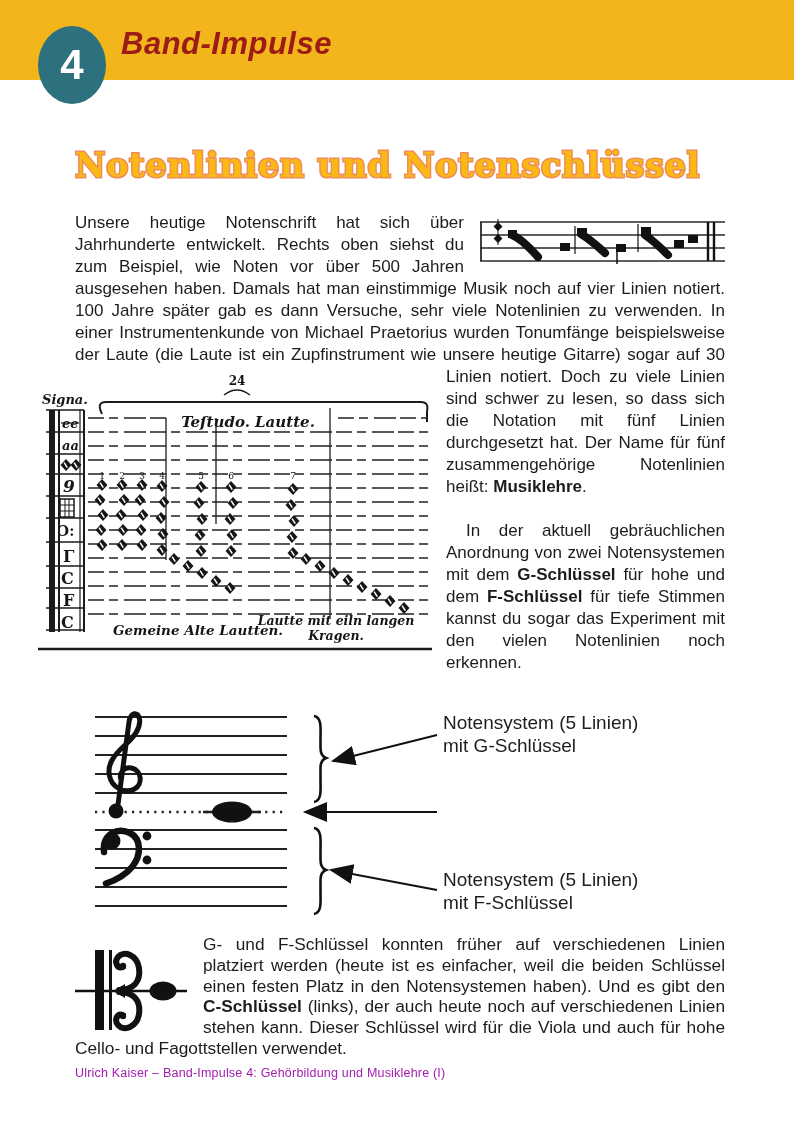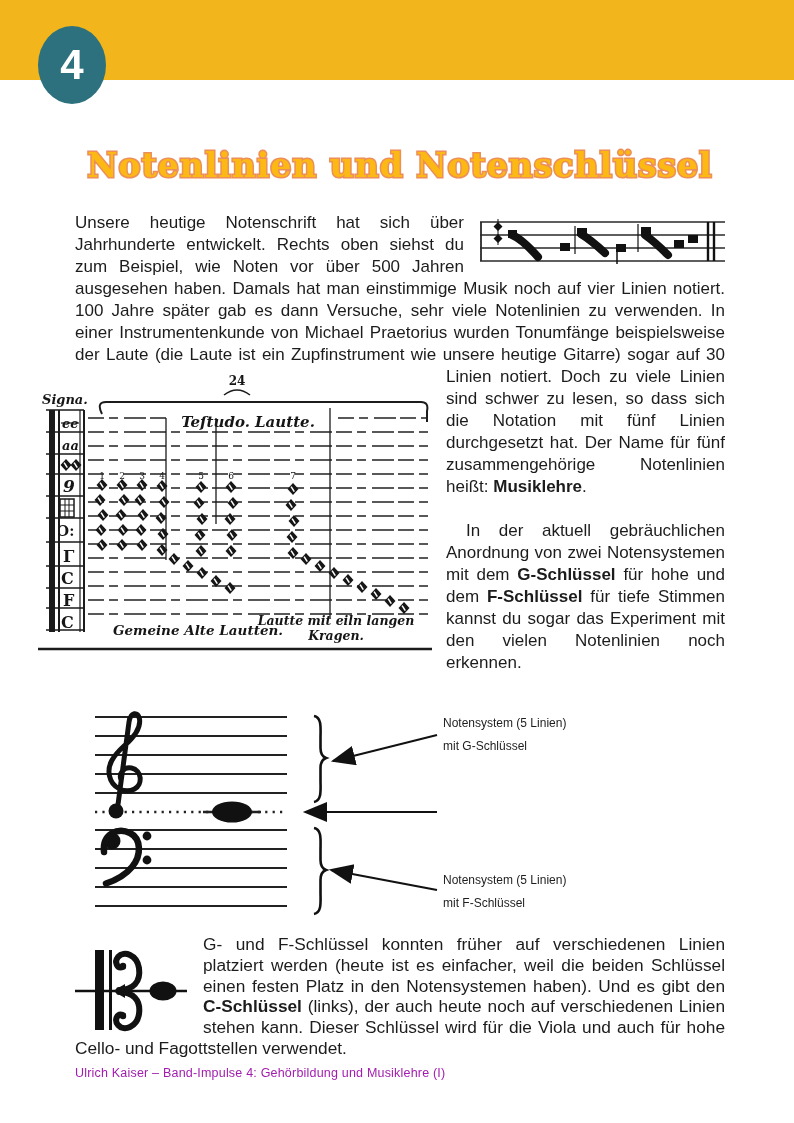--- a/index.html
+++ b/index.html
@@ -14,34 +14,34 @@
   
   .band{position:absolute;top:0;left:0;width:794px;height:80px;background:var(--band_yellow);}
   .chapter-circle{position:absolute;left:38px;top:26px;width:68px;height:78px;border-radius:50%;
         background:var(--circle_teal);display:flex;align-items:center;justify-content:center;z-index:2;}
   .chapter-circle span{color:#fff;font-size:42px;font-weight:bold;line-height:1;}
   .brand{position:absolute;left:121px;top:26px;z-index:2;font-size:31px;font-weight:bold;
         font-style:italic;color:var(--brand_red);letter-spacing:.5px;}
 
   
   .content{position:absolute;left:75px;top:146px;width:650px;}
-  h1.title{margin:0;text-align:center;font-family:"DejaVu Serif",serif;font-weight:800;
+  h1.title{margin:0;text-align:left;font-family:"DejaVu Serif",serif;font-weight:800;
         font-size:33px;line-height:40px;letter-spacing:1px;color:var(--title_fill);
         -webkit-text-stroke:3px var(--title_outline);paint-order:stroke fill;}
 
   .flow{margin-top:26px;font-size:17px;line-height:22px;text-align:justify;hyphens:auto;}
   .fig-old{float:right;width:247px;height:52px;margin:2px 0 8px 14px;}
   .fig-lute{float:left;width:394px;height:282px;margin:6px 14px 4px -37px;}
   .para2{margin:22px 0 0;text-indent:20px;}
   b{font-weight:bold;}
 
   
   .staff-section{clear:both;position:relative;height:228px;margin-top:32px;}
   .staff-svg{position:absolute;left:0;top:0;}
-  .staff-label{position:absolute;left:368px;width:284px;font-size:12px;line-height:22.5px;
+  .staff-label{position:absolute;left:368px;width:284px;font-size:19px;line-height:22.5px;
         white-space:pre-line;color:#1e1e1e;}
   .lbl-g{top:6px;} .lbl-mid{top:57px;} .lbl-f{top:163px;}
 
   
   .bottom-section{font-size:17.3px;line-height:20.8px;text-align:justify;hyphens:auto;}
   .fig-cclef{float:left;width:112px;height:92px;margin:10px 16px 0 0;}
 
   .footer{position:absolute;left:75px;top:1066px;font-size:12.5px;color:#a21caf;letter-spacing:.2px;}
 
   svg{display:block;}
@@ -49,20 +49,21 @@
 </style>
 </head>
 <body>
 
 <div class="page">
 
   <div class="band"></div>
   <div class="chapter-circle">
     <span>4</span>
   </div>
+  <div class="brand">Band-Impulse</div>
 
   <div class="content">
     <h1 class="title">Notenlinien und Notenschlüssel</h1>
 
     <div class="flow">
       
       <span class="fig-old">
         <svg width="247" height="52" viewBox="0 0 247 52">
           <path d="M2 8H247 M2 21H247 M2 34H247 M2 47H247" stroke="#2a2a2a" stroke-width="1.6" fill="none"></path>
           <path d="M3 8V47" stroke="#2a2a2a" stroke-width="1.8"></path>

